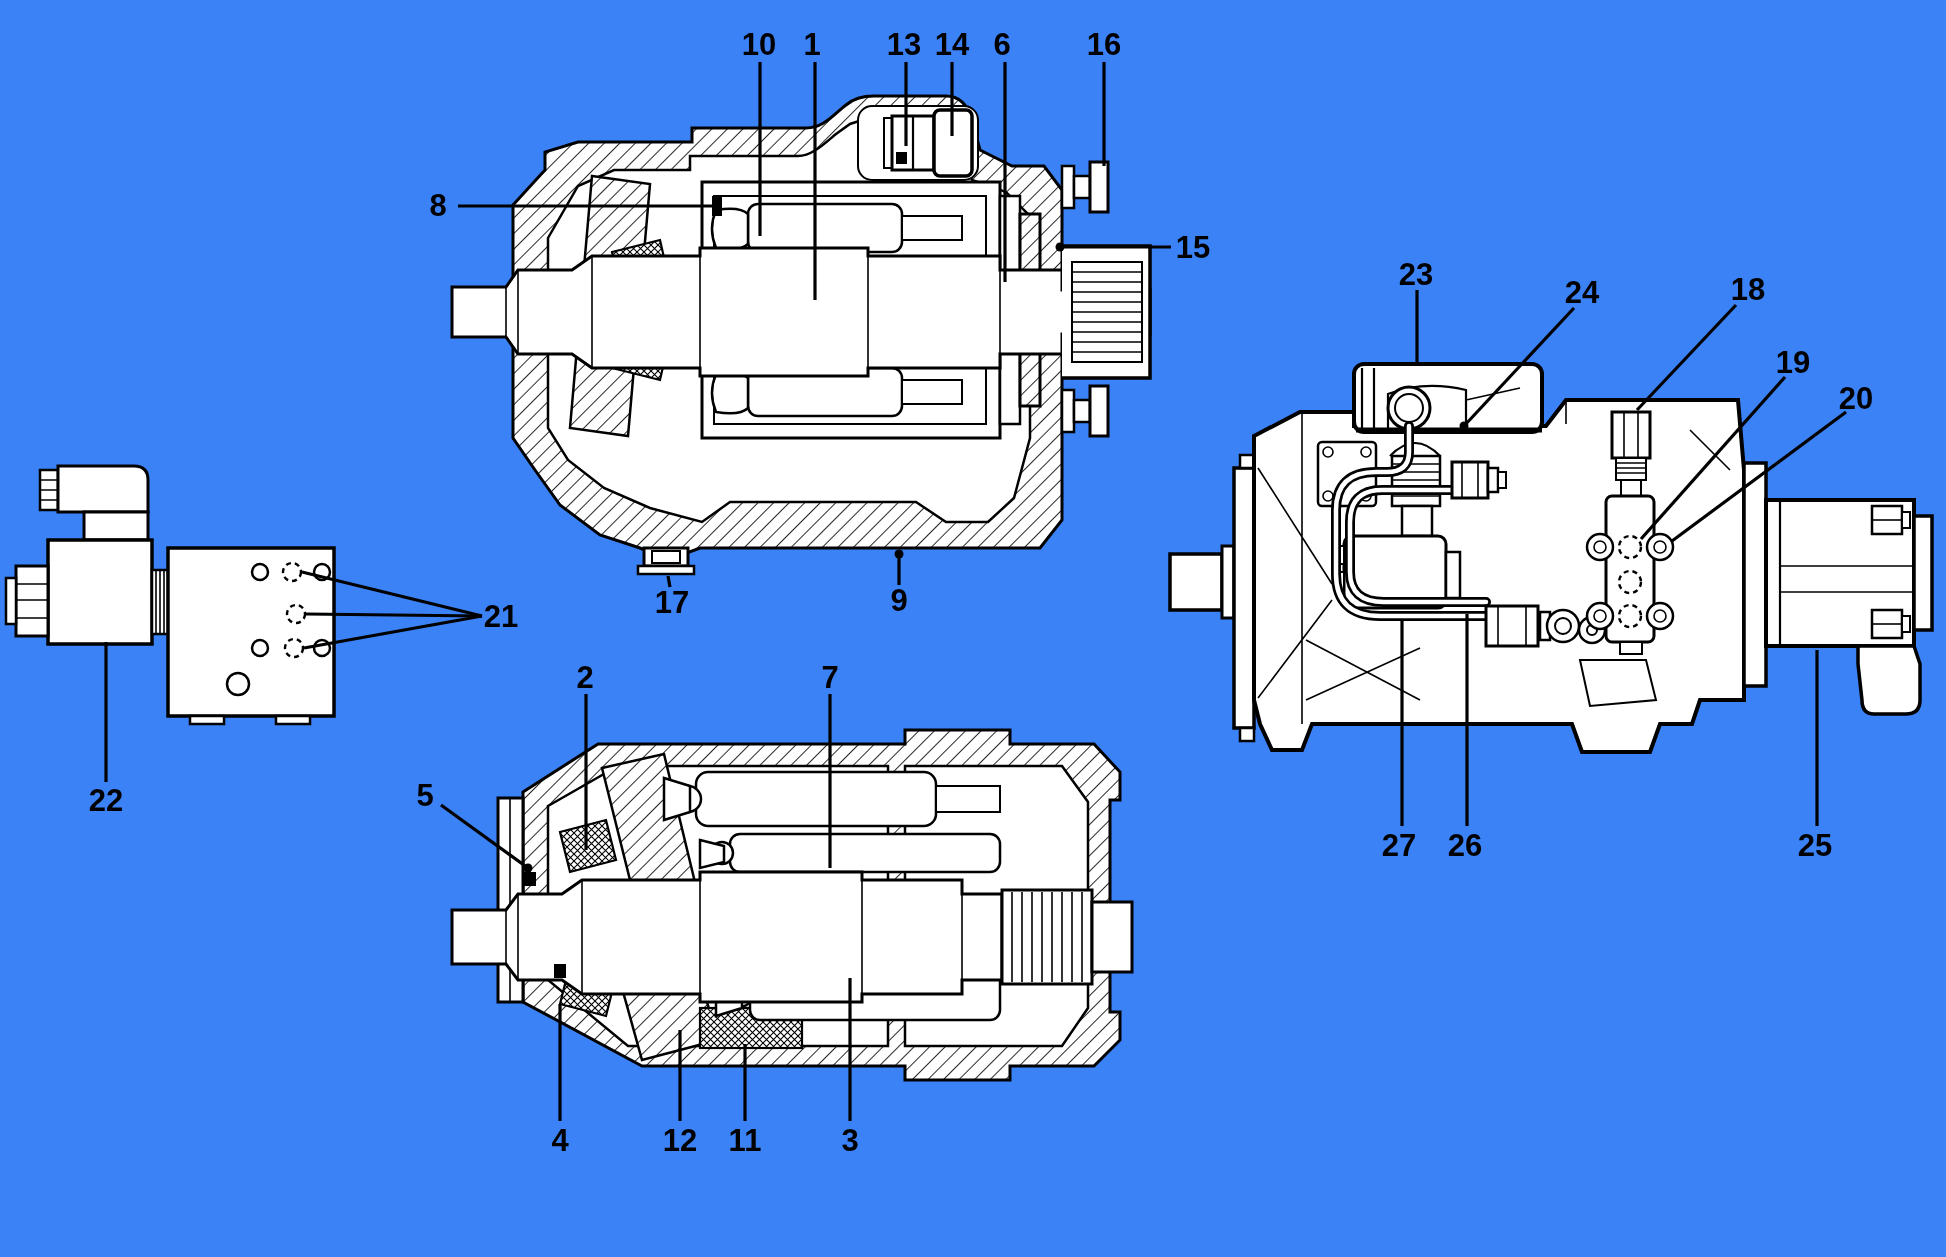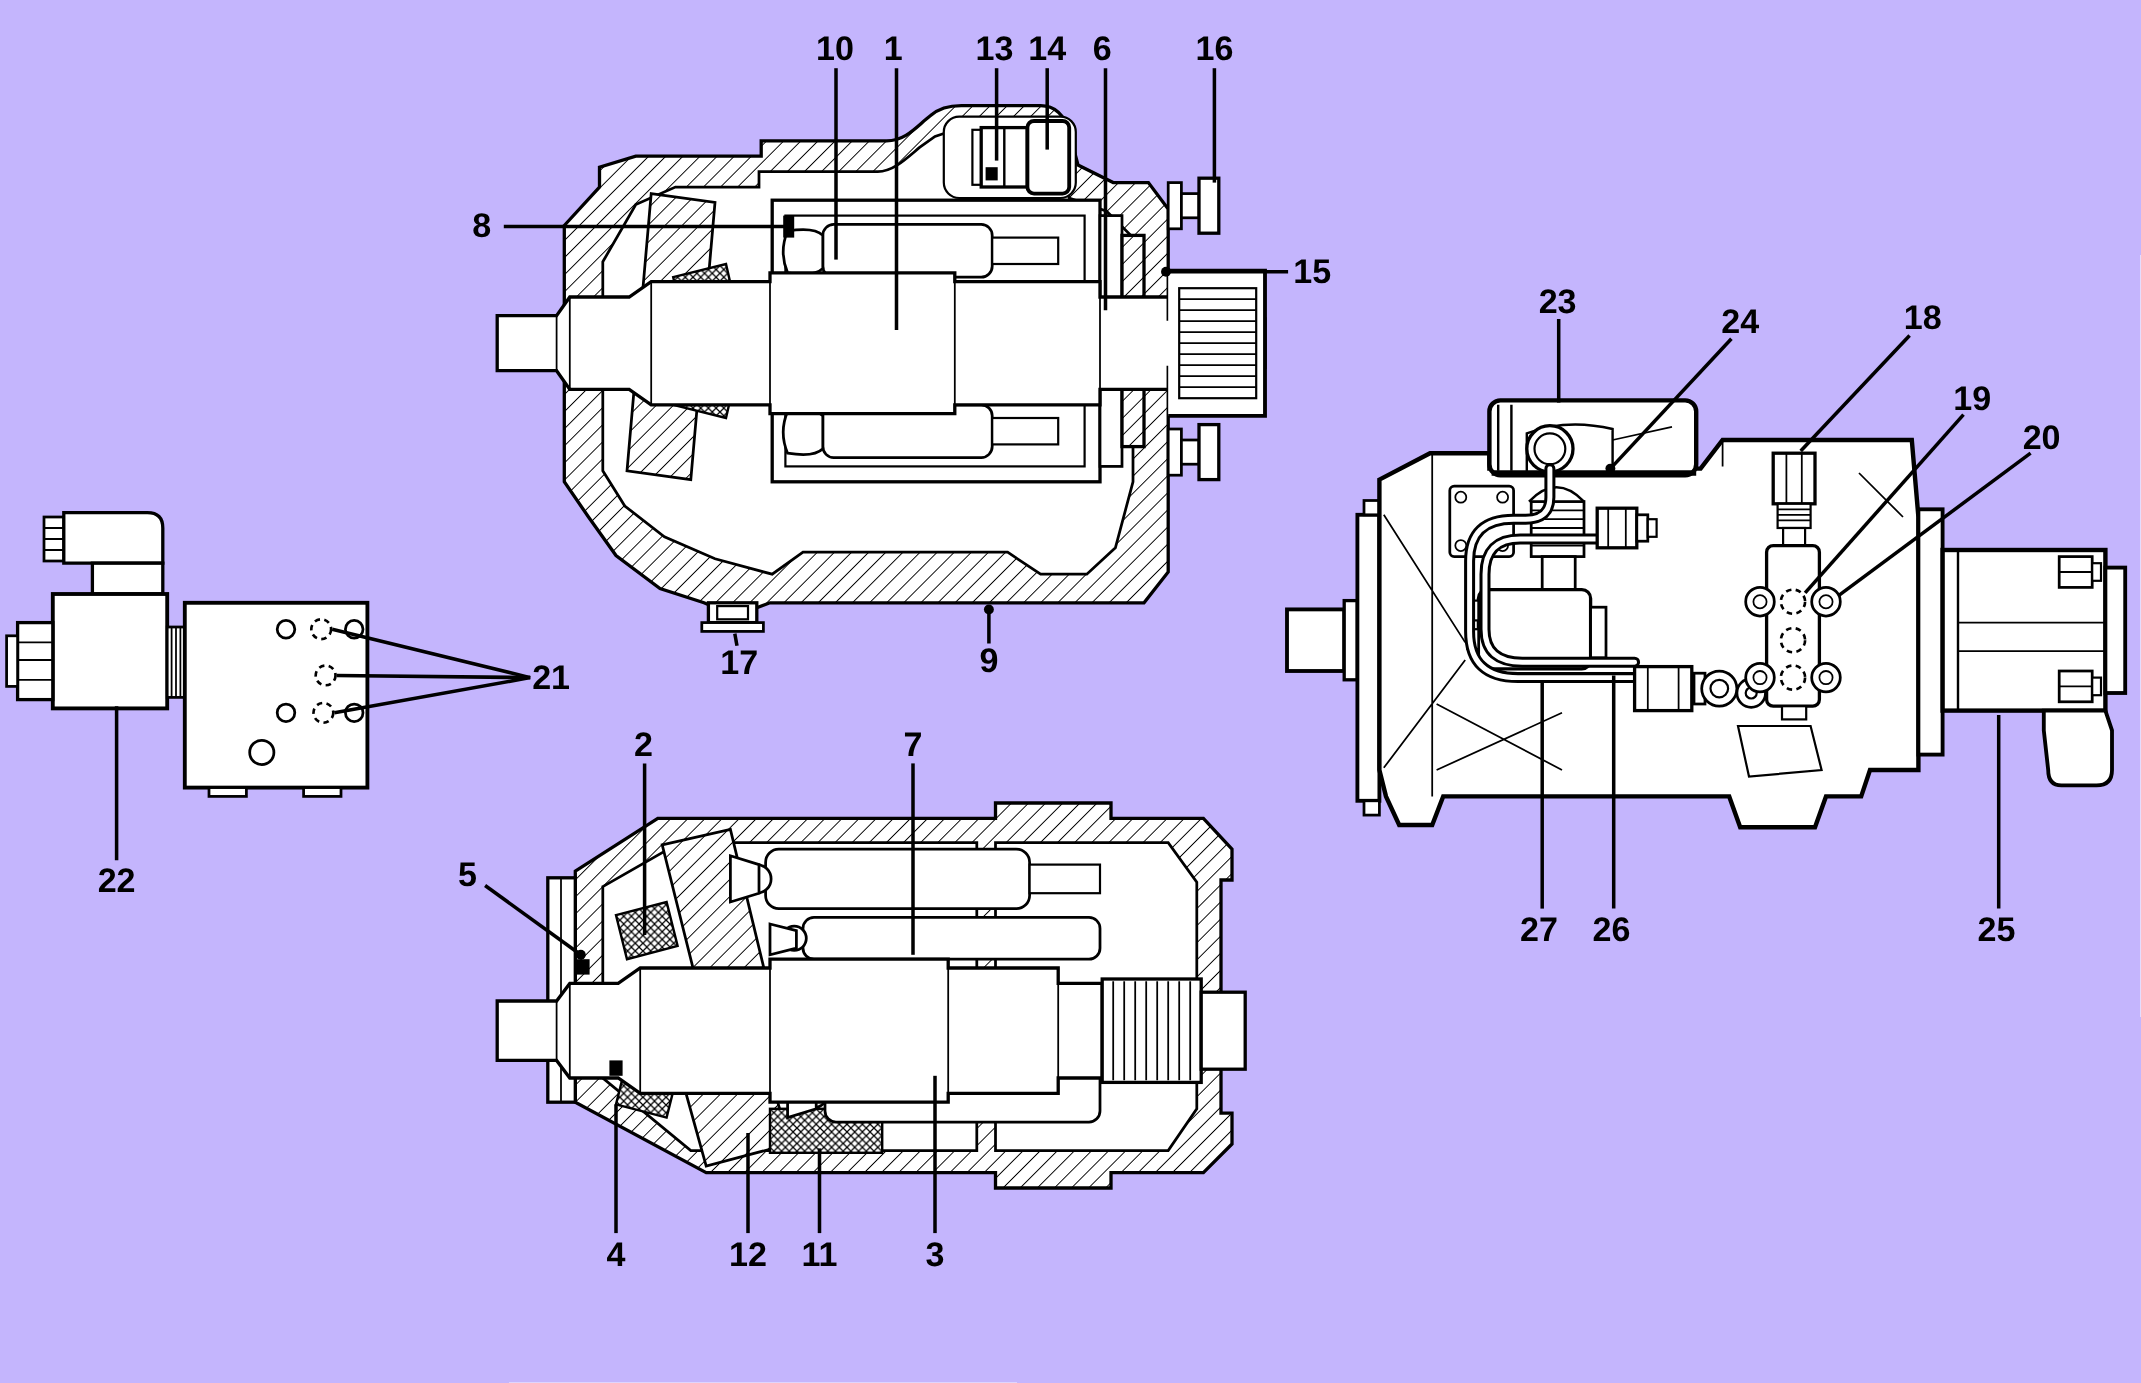--- a/index.html
+++ b/index.html
@@ -1,16 +1,16 @@
 <!DOCTYPE html>
 <html><head>
 <meta charset="utf-8">
 <style>
   html,body{margin:0;padding:0;background:#ffffff;}
-  #stage{position:relative;width:1946px;height:1257px;background:#c4b5fd;overflow:hidden;}
+  #stage{position:relative;width:1946px;height:1257px;background:#3b82f6;overflow:hidden;}
   svg{position:absolute;left:0;top:0;}
   .callout{font-family:"Liberation Sans",sans-serif;font-weight:700;font-size:31px;
            fill:#000;text-anchor:middle;dominant-baseline:central;}
   .leader{fill:none;stroke:#000;stroke-width:3.2;}
   .tipdot{fill:#000;stroke:none;}
   .o4{fill:#fff;stroke:#000;stroke-width:4;}
   .o35{fill:#fff;stroke:#000;stroke-width:3.5;}
   .o3{fill:#fff;stroke:#000;stroke-width:3;}
   .o25{fill:#fff;stroke:#000;stroke-width:2.5;}
   .o2{fill:#fff;stroke:#000;stroke-width:2;}

